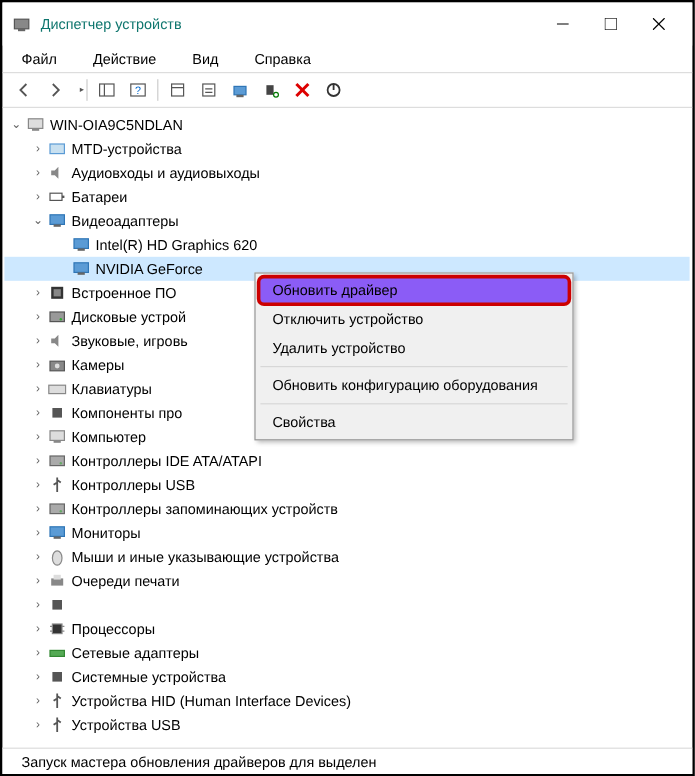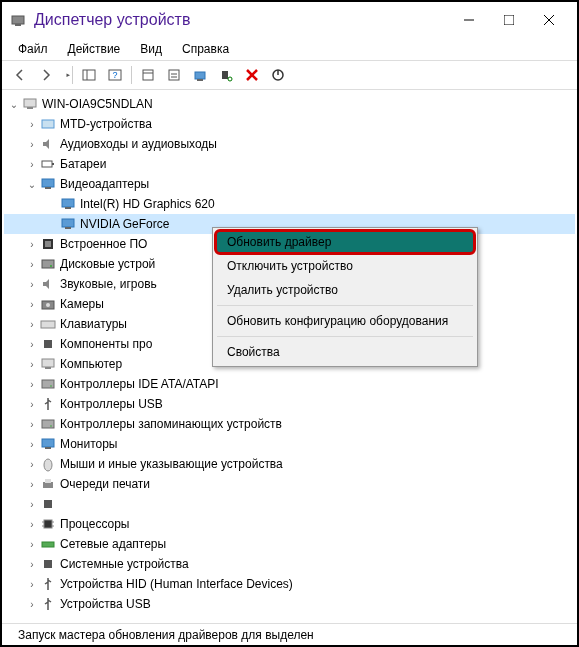--- a/index.html
+++ b/index.html
@@ -1,37 +1,37 @@
 <!DOCTYPE html>
 <html><head>
 <meta charset="utf-8">
 <style>
 * { margin: 0; padding: 0; box-sizing: border-box; font-family: 'Segoe UI', Tahoma, sans-serif; }
 body { background: #fff; width: 579px; height: 647px; overflow: hidden; position: relative; border: 2px solid #000; }
 .titlebar { display: flex; align-items: center; height: 36px; padding: 0 8px; background: #fff; }
 .titlebar-icon { width: 16px; height: 16px; margin-right: 8px; }
-.titlebar-text { flex: 1; font-size: 16px; color: #4c1d95; }
+.titlebar-text { flex: 1; font-size: 12px; color: #0f766e; }
 .win-controls { display: flex; gap: 0; }
 .win-btn { width: 40px; height: 32px; display: flex; align-items: center; justify-content: center; font-size: 14px; color: #000; }
-.menubar { display: flex; gap: 4px; padding: 2px 8px; font-size: 12px; border-bottom: 1px solid #ddd; }
+.menubar { display: flex; gap: 14px; padding: 2px 8px; font-size: 12px; border-bottom: 1px solid #ddd; }
 .menu-item { padding: 2px 8px; }
 .toolbar { display: flex; align-items: center; gap: 2px; padding: 3px 6px; border-bottom: 1px solid #ddd; }
 .tool-btn { width: 24px; height: 22px; display: flex; align-items: center; justify-content: center; border: 1px solid transparent; }
 .tool-sep { width: 1px; height: 18px; background: #ccc; margin: 0 2px; }
 .tree-container { height: 522px; overflow: auto; padding: 4px 2px; font-size: 12px; position: relative; }
 .tree-node { display: flex; align-items: center; height: 20px; white-space: nowrap; }
 .tree-node.selected { background: #cde8ff; }
 .expander { width: 12px; height: 12px; display: flex; align-items: center; justify-content: center; font-size: 10px; color: #666; margin-right: 2px; }
 .node-icon { width: 16px; height: 16px; margin-right: 4px; display: flex; align-items: center; justify-content: center; }
 .indent-0 { padding-left: 4px; }
 .indent-1 { padding-left: 22px; }
 .indent-2 { padding-left: 42px; }
 .context-menu { position: absolute; left: 210px; top: 225px; width: 266px; background: #f0f0f0; border: 1px solid #979797; box-shadow: 2px 2px 4px rgba(0,0,0,0.3); z-index: 100; padding: 2px; }
 .ctx-item { padding: 5px 12px; font-size: 12px; }
-.ctx-item.highlighted { background: #0f766e; border: 3px solid #c00; border-radius: 6px; margin: -1px; padding: 3px 10px; }
+.ctx-item.highlighted { background: #8b5cf6; border: 3px solid #c00; border-radius: 6px; margin: -1px; padding: 3px 10px; }
 .ctx-sep { height: 1px; background: #d7d7d7; margin: 3px 2px; }
 .ctx-bold { font-weight: normal; }
 .statusbar { position: absolute; bottom: 0; left: 0; right: 0; height: 22px; border-top: 1px solid #ddd; font-size: 12px; padding: 2px 16px; display: flex; align-items: center; background: #fff; }
 .svg-ico { width: 16px; height: 16px; }
 .divider-split { width: 8px; height: 20px; position: relative; }
 .divider-split::after { content: '▸'; font-size: 7px; color: #555; position: absolute; right: -2px; top: 50%; transform: translateY(-50%); }
 </style>
 </head>
 <body>
 

